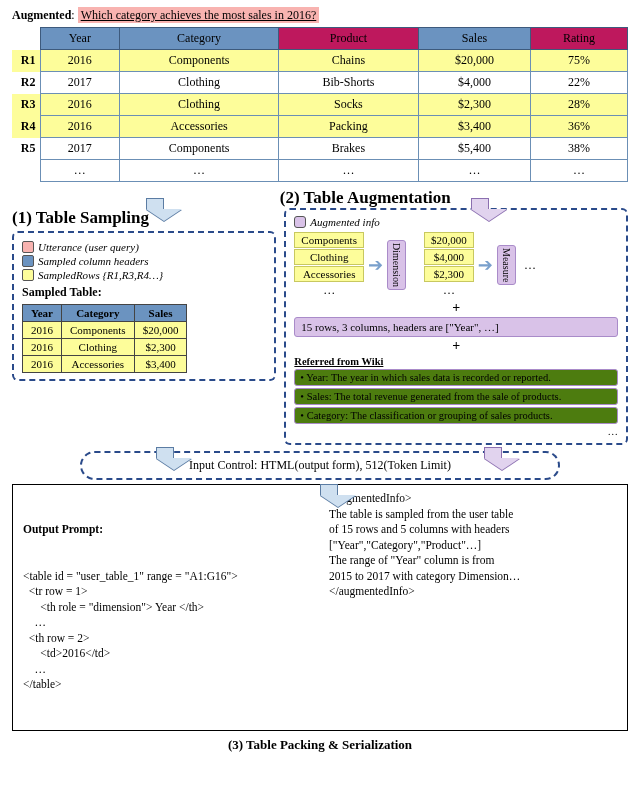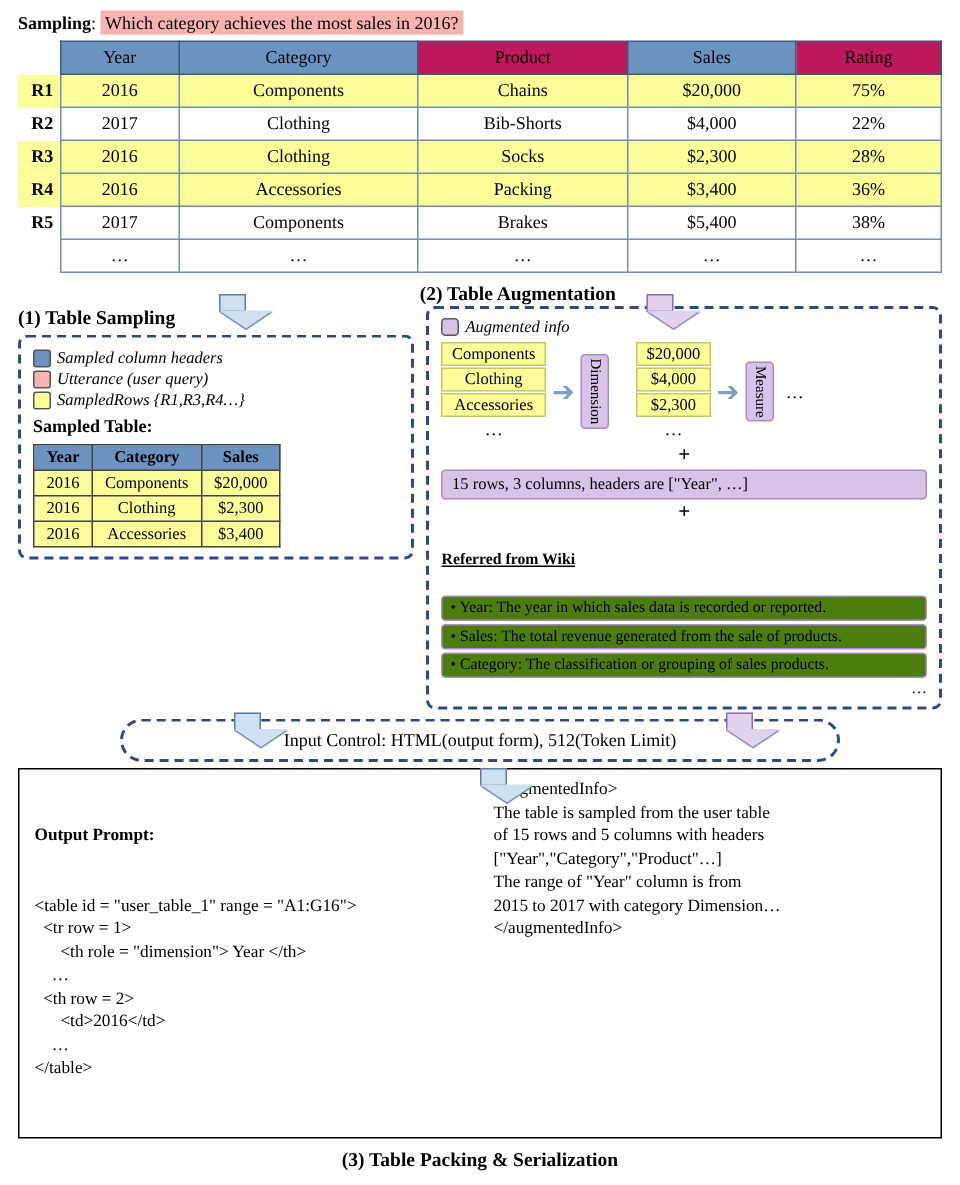--- a/index.html
+++ b/index.html
@@ -1,20 +1,20 @@
 <!DOCTYPE html>
 <html><head>
 <meta charset="utf-8">
 <style>
   * { box-sizing: border-box; margin: 0; padding: 0; }
   body { font-family: "Times New Roman", serif; font-size: 12px; background: #fff; width: 640px; padding: 8px 12px; }
 
   .utterance-line { margin-bottom: 4px; }
   .utt-label { font-weight: bold; }
-  .utt-text { background: #f8b3b0; padding: 1px 3px; }
+  .utt-text { background: #f8b3b0; padding: 1px 3px; text-decoration: underline; }
 
   table.main { border-collapse: collapse; width: 100%; margin-bottom: 6px; }
   table.main th, table.main td { border: 1px solid #6b8fb5; padding: 3px 6px; text-align: center; font-weight: normal; }
   table.main th { background: #be185d; border: 1px solid #3d5a7d; }
   table.main th.sel { background: #6b93c0; color: #000; }
   table.main .rowlabel { border: none; width: 28px; text-align: right; padding-right: 4px; font-weight: bold; }
   table.main tr.sel td { background: #fdfd9a; }
   table.main tr td { background: #fff; }
 
   .arrow-row { display: flex; justify-content: space-around; gap: 40px; margin: 2px 0 4px 0; }
@@ -41,37 +41,37 @@
   table.mini td { background: #fdfd9a; }
 
   .aug-row { display: flex; align-items: center; gap: 4px; margin-bottom: 2px; }
   .chip-col { display: flex; flex-direction: column; gap: 1px; }
   .chip { background: #fdfd9a; border: 1px solid #c8c860; padding: 1px 6px; font-size: 11px; text-align: center; }
   .vlabel { background: #d9c2e8; border: 1px solid #a98bc9; padding: 2px 3px; font-size: 10px; writing-mode: vertical-rl; text-orientation: mixed; border-radius: 3px; }
   .big-arrow { color: #7aa0cc; font-size: 18px; }
   .plus { text-align: center; font-weight: bold; font-size: 14px; margin: 1px 0; }
   .purplebar { background: #d9c2e8; border: 1px solid #a98bc9; border-radius: 3px; padding: 3px 6px; font-size: 11px; }
   .wiki { font-size: 10.5px; }
-  .wiki .hdr { font-weight: bold; text-decoration: underline; margin: 18px 0; }
+  .wiki .hdr { font-weight: bold; text-decoration: underline; margin: 2px 0; }
   .wiki .item { background: #4d7c0f; border: 1px solid #a98bc9; border-radius: 3px; padding: 2px 5px; margin: 2px 0; }
   .aug-legend { display: flex; align-items: center; gap: 4px; font-style: italic; margin-bottom: 4px; font-size: 11px; }
 
   .input-control { border: 2px dashed #2a4a8a; border-radius: 18px; padding: 5px 10px; text-align: center; margin: 4px auto; width: 78%; }
 
   .output-box { border: 1.5px solid #000; padding: 6px 10px; font-family: "Times New Roman", serif; font-size: 11.5px; display: flex; gap: 18px; }
   .output-box .col { flex: 1; white-space: pre; line-height: 1.35; }
 
   .section3 { text-align: center; font-weight: bold; margin-top: 6px; font-size: 13px; }
-  .step-label { font-weight: bold; font-size: 13px; }
+  .step-label { font-weight: bold; font-size: 17px; }
 </style>
 </head>
 <body>
 
 <div class="utterance-line">
-  <span class="utt-label">Sampling</span><span>: </span>
+  <span class="utt-label">Augmented</span><span>: </span>
   <span class="utt-text">Which category achieves the most sales in 2016?</span>
 </div>
 
 <table class="main">
   <tbody>
       <tr>
     <td class="rowlabel"></td>
     <th class="sel">Year</th>
     <th class="sel">Category</th>
     <th>Product</th>
@@ -145,26 +145,26 @@
   </div>
 </div>
 
 <div class="mid-row">
 
   <div style="flex:1;">
     <div class="step-label" style="margin-bottom:3px;">(1) Table Sampling</div>
     <div class="dashbox">
       <div class="legend">
         <div>
+            <span class="sw red"></span>
+            <span>Utterance (user query)</span>
+          </div>
+        <div>
             <span class="sw blue"></span>
             <span>Sampled column headers</span>
-          </div>
-        <div>
-            <span class="sw red"></span>
-            <span>Utterance (user query)</span>
           </div>
         <div>
             <span class="sw yellow"></span>
             <span>SampledRows {R1,R3,R4…}</span>
           </div>
       </div>
       <div style="font-weight:bold; margin-top:4px;">Sampled Table:</div>
       <table class="mini">
         <tbody>
             <tr>

